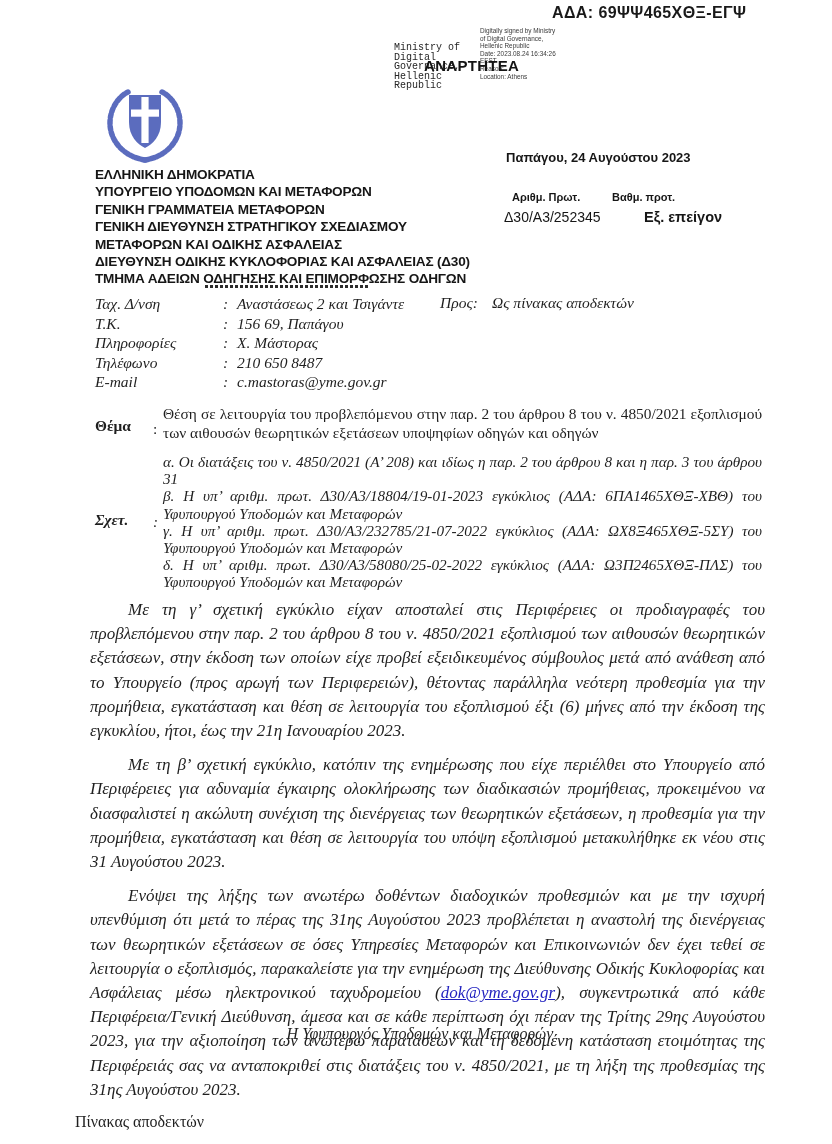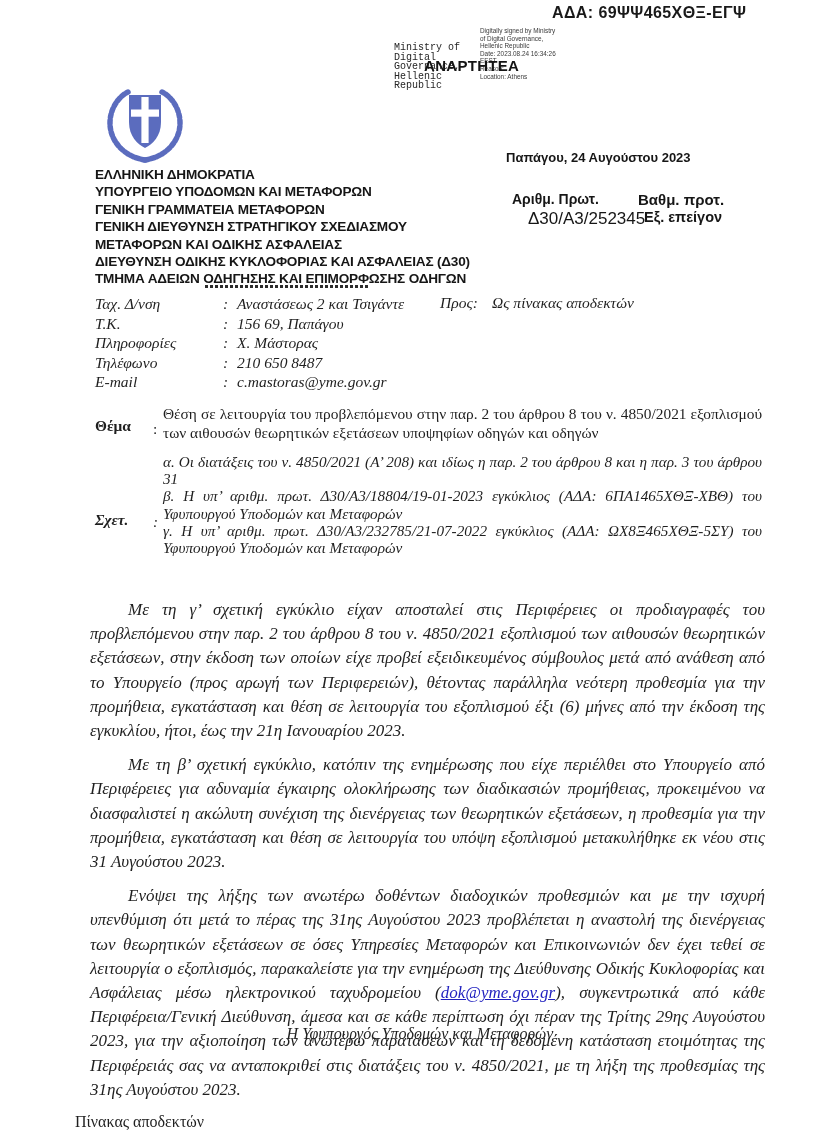--- a/index.html
+++ b/index.html
@@ -25,23 +25,23 @@
   
   .emblem{position:absolute;left:92px;top:86px;width:106px;height:80px;opacity:.9;}
 
   
   .hdr{position:absolute;left:95px;top:166px;font-family:"Liberation Sans",sans-serif;
        font-size:13.6px;font-weight:bold;line-height:17.4px;color:#161616;letter-spacing:-.2px;}
 
   
   .meta{position:absolute;font-family:"Liberation Sans",sans-serif;color:#161616;}
   .m-place{left:506px;top:150px;font-size:13px;font-weight:bold;}
-  .m-plabel{left:512px;top:191px;font-size:14px;font-weight:bold;}
-  .m-pvalue{left:528px;top:209px;font-size:17px;}
-  .m-blabel{left:638px;top:191px;font-size:15px;font-weight:bold;}
+  .m-plabel{left:512px;top:191px;font-size:11px;font-weight:bold;}
+  .m-pvalue{left:504px;top:209px;font-size:14px;}
+  .m-blabel{left:612px;top:191px;font-size:11px;font-weight:bold;}
   .m-bvalue{left:644px;top:209px;font-size:14.5px;font-weight:bold;}
 
   
   .dashes{position:absolute;left:205px;top:285px;width:164px;height:3px;
           background:repeating-linear-gradient(90deg,#2b2b2b 0 3px,transparent 3px 5px);}
 
   
   .contact{position:absolute;left:95px;top:294px;width:340px;font-style:italic;
            font-size:15.5px;line-height:19.6px;}
   .crow{display:flex;}
@@ -164,20 +164,21 @@
     <div class="s-text">Θέση σε λειτουργία του προβλεπόμενου στην παρ. 2 του άρθρου 8 του ν. 4850/2021 εξοπλισμού των αιθουσών θεωρητικών εξετάσεων υποψηφίων οδηγών και οδηγών</div>
   </div>
 
   <div class="related">
     <span class="r-label">Σχετ.</span>
     <span class="r-colon">:</span>
     <div class="r-items">
       <div class="r-item">α. Οι διατάξεις του ν. 4850/2021 (Α’ 208) και ιδίως η παρ. 2 του άρθρου 8 και η παρ. 3 του άρθρου 31</div>
       <div class="r-item">β. Η υπ’ αριθμ. πρωτ. Δ30/Α3/18804/19-01-2023 εγκύκλιος (ΑΔΑ: 6ΠΑ1465ΧΘΞ-ΧΒΘ) του Υφυπουργού Υποδομών και Μεταφορών</div>
       <div class="r-item">γ. Η υπ’ αριθμ. πρωτ. Δ30/Α3/232785/21-07-2022 εγκύκλιος (ΑΔΑ: ΩΧ8Ξ465ΧΘΞ-5ΣΥ) του Υφυπουργού Υποδομών και Μεταφορών</div>
+      <div class="r-item">δ. Η υπ’ αριθμ. πρωτ. Δ30/Α3/58080/25-02-2022 εγκύκλιος (ΑΔΑ: Ω3Π2465ΧΘΞ-ΠΛΣ) του Υφυπουργού Υποδομών και Μεταφορών</div>
     </div>
   </div>
 
   <div class="body-text">
     <p>Με τη γ’ σχετική εγκύκλιο είχαν αποσταλεί στις Περιφέρειες οι προδιαγραφές του προβλεπόμενου στην παρ. 2 του άρθρου 8 του ν. 4850/2021 εξοπλισμού των αιθουσών θεωρητικών εξετάσεων, στην έκδοση των οποίων είχε προβεί εξειδικευμένος σύμβουλος μετά από ανάθεση από το Υπουργείο (προς αρωγή των Περιφερειών), θέτοντας παράλληλα νεότερη προθεσμία για την προμήθεια, εγκατάσταση και θέση σε λειτουργία του εξοπλισμού έξι (6) μήνες από την έκδοση της εγκυκλίου, ήτοι, έως την 21η Ιανουαρίου 2023.</p>
     <p>Με τη β’ σχετική εγκύκλιο, κατόπιν της ενημέρωσης που είχε περιέλθει στο Υπουργείο από Περιφέρειες για αδυναμία έγκαιρης ολοκλήρωσης των διαδικασιών προμήθειας, προκειμένου να διασφαλιστεί η ακώλυτη συνέχιση της διενέργειας των θεωρητικών εξετάσεων, η προθεσμία για την προμήθεια, εγκατάσταση και θέση σε λειτουργία του υπόψη εξοπλισμού μετακυλήθηκε εκ νέου στις 31 Αυγούστου 2023.</p>
     <p><span>Ενόψει της λήξης των ανωτέρω δοθέντων διαδοχικών προθεσμιών και με την ισχυρή υπενθύμιση ότι μετά το πέρας της 31ης Αυγούστου 2023 προβλέπεται η αναστολή της διενέργειας των θεωρητικών εξετάσεων σε όσες Υπηρεσίες Μεταφορών και Επικοινωνιών δεν έχει τεθεί σε λειτουργία ο εξοπλισμός, παρακαλείστε για την ενημέρωση της Διεύθυνσης Οδικής Κυκλοφορίας και Ασφάλειας μέσω ηλεκτρονικού ταχυδρομείου (</span><a class="link">dok@yme.gov.gr</a><span>), συγκεντρωτικά από κάθε Περιφέρεια/Γενική Διεύθυνση, άμεσα και σε κάθε περίπτωση όχι πέραν της Τρίτης 29ης Αυγούστου 2023, για την αξιοποίηση των ανωτέρω παρατάσεων και τη δεδομένη κατάσταση ετοιμότητας της Περιφέρειάς σας να ανταποκριθεί στις διατάξεις του ν. 4850/2021, με τη λήξη της προθεσμίας της 31ης Αυγούστου 2023.</span></p>
   </div>
 
   <div class="signoff">

